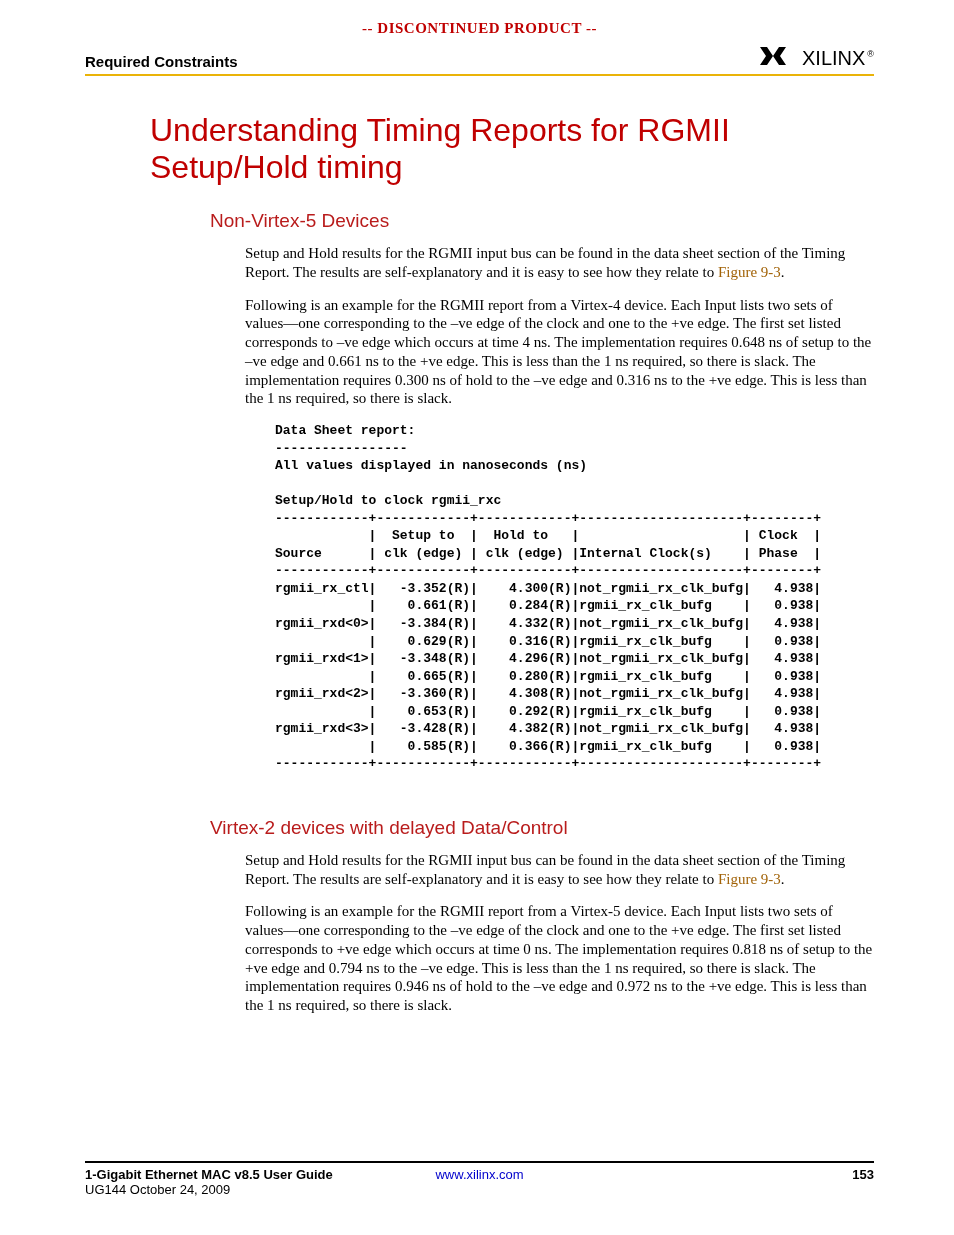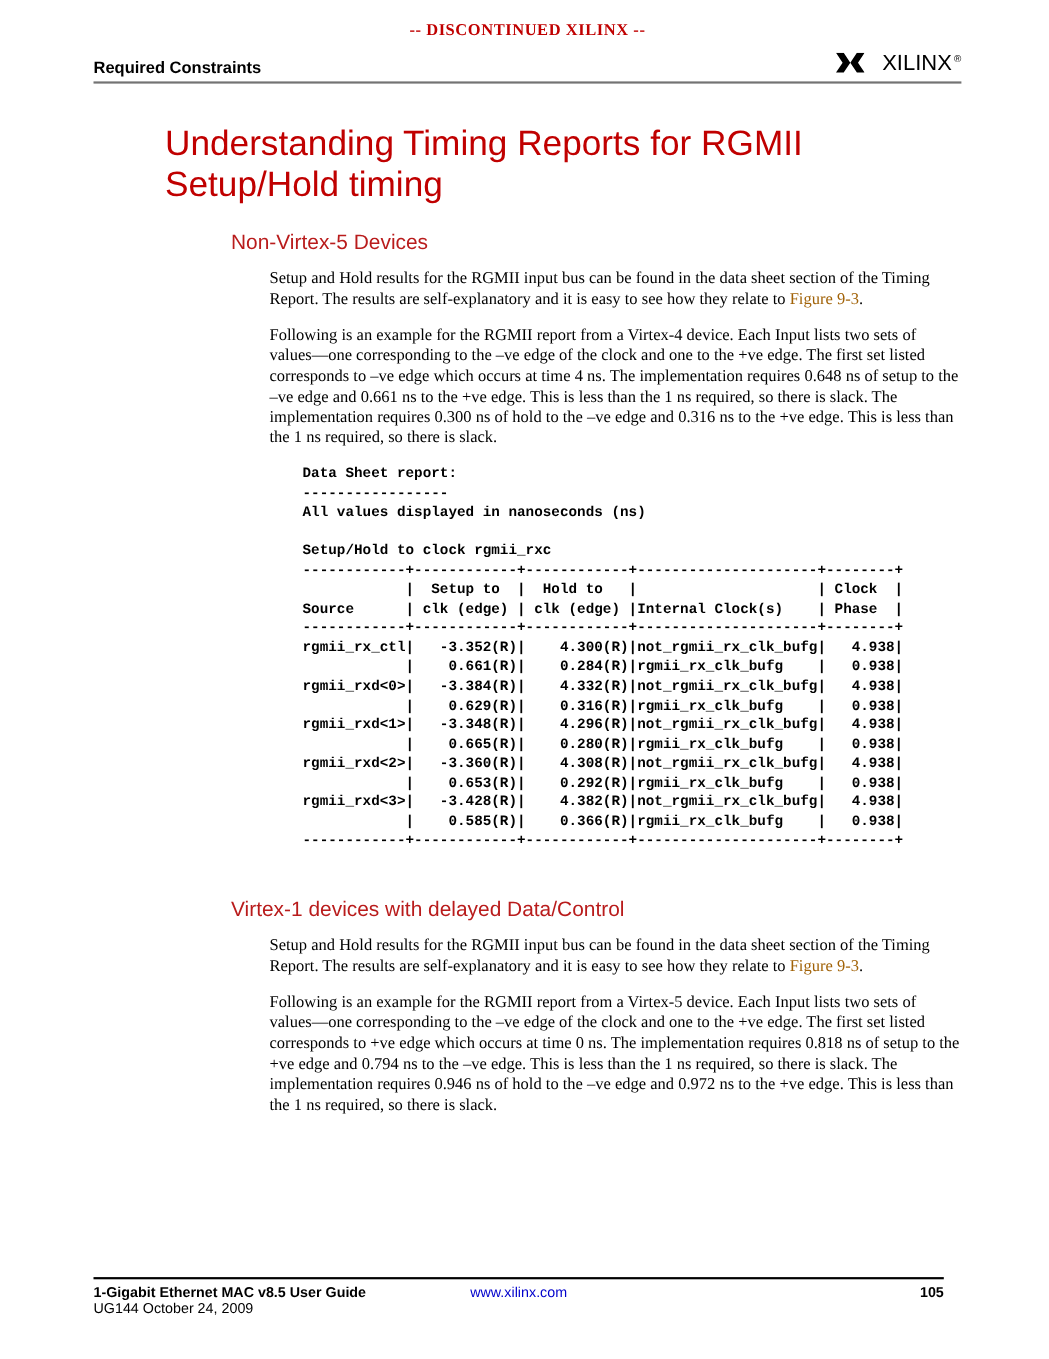--- a/index.html
+++ b/index.html
@@ -18,32 +18,32 @@
     font-family: "Times New Roman", serif;
     font-weight: bold;
     font-size: 15px;
     letter-spacing: 0.5px;
     margin-bottom: 10px;
   }
   .header-row {
     display: flex;
     justify-content: space-between;
     align-items: flex-end;
-    border-bottom: 2px solid #737373;
+    border-bottom: 2px solid #eab308;
     padding-bottom: 4px;
     margin-bottom: 36px;
   }
   .header-left {
     font-family: Arial, Helvetica, sans-serif;
     font-weight: bold;
     font-size: 15px;
   }
   .logo {
     display: flex;
-    align-items: center;
+    align-items: flex-start;
     gap: 16px;
   }
   .logo-mark {
     display: flex;
     align-items: center;
   }
   .logo-mark svg { display: block; }
   .logo-text {
     font-family: Arial, Helvetica, sans-serif;
     font-weight: 400;
@@ -84,21 +84,21 @@
     font-size: 13px;
     line-height: 1.35;
     margin-left: 190px;
     white-space: pre;
     margin-bottom: 44px;
     font-weight: bold;
   }
   .footer {
     position: absolute;
     left: 85px;
-    right: 96px;
+    right: 80px;
     bottom: 38px;
     border-top: 2px solid #000;
     padding-top: 4px;
     display: flex;
     justify-content: space-between;
     font-family: Arial, Helvetica, sans-serif;
     font-size: 13px;
   }
   .footer-left { }
   .footer-left .bold { font-weight: bold; }
@@ -107,21 +107,21 @@
     position: absolute;
     left: 50%;
     transform: translateX(-50%);
     text-align: center;
   }
   .footer-right { font-weight: bold; }
 </style>
 </head>
 <body>
 
-<div class="top-banner">-- DISCONTINUED XILINX --</div>
+<div class="top-banner">-- DISCONTINUED PRODUCT --</div>
 
 <div class="header-row">
   <div class="header-left">Required Constraints</div>
   <div class="logo">
     <span class="logo-mark">
       <svg width="26" height="22" viewBox="0 0 26 22">
         <path d="M0 0 L7 0 L13 9 L7 18 L0 18 L6 9 Z" fill="#000"></path>
         <path d="M26 0 L19 0 L13 9 L19 18 L26 18 L20 9 Z" fill="#000"></path>
       </svg>
     </span>
@@ -155,28 +155,28 @@
 rgmii_rxd&lt;0&gt;|   -3.384(R)|    4.332(R)|not_rgmii_rx_clk_bufg|   4.938|
             |    0.629(R)|    0.316(R)|rgmii_rx_clk_bufg    |   0.938|
 rgmii_rxd&lt;1&gt;|   -3.348(R)|    4.296(R)|not_rgmii_rx_clk_bufg|   4.938|
             |    0.665(R)|    0.280(R)|rgmii_rx_clk_bufg    |   0.938|
 rgmii_rxd&lt;2&gt;|   -3.360(R)|    4.308(R)|not_rgmii_rx_clk_bufg|   4.938|
             |    0.653(R)|    0.292(R)|rgmii_rx_clk_bufg    |   0.938|
 rgmii_rxd&lt;3&gt;|   -3.428(R)|    4.382(R)|not_rgmii_rx_clk_bufg|   4.938|
             |    0.585(R)|    0.366(R)|rgmii_rx_clk_bufg    |   0.938|
 ------------+------------+------------+---------------------+--------+</pre>
 
-<h2 class="sub-heading">Virtex-1 devices with delayed Data/Control</h2>
+<h2 class="sub-heading">Virtex-2 devices with delayed Data/Control</h2>
 
 <p class="body-para">
   <span>Setup and Hold results for the RGMII input bus can be found in the data sheet section of the Timing Report. The results are self-explanatory and it is easy to see how they relate to </span><span class="link">Figure 9-3</span><span>.</span>
 </p>
 
 <p class="body-para">Following is an example for the RGMII report from a Virtex-5 device. Each Input lists two sets of values—one corresponding to the –ve edge of the clock and one to the +ve edge. The first set listed corresponds to +ve edge which occurs at time 0 ns. The implementation requires 0.818 ns of setup to the +ve edge and 0.794 ns to the –ve edge. This is less than the 1 ns required, so there is slack. The implementation requires 0.946 ns of hold to the –ve edge and 0.972 ns to the +ve edge. This is less than the 1 ns required, so there is slack.</p>
 
 <div class="footer">
   <div class="footer-left">
     <div class="bold">1-Gigabit Ethernet MAC v8.5 User Guide</div>
     <div>UG144 October 24, 2009</div>
   </div>
   <div class="footer-center">www.xilinx.com</div>
-  <div class="footer-right">105</div>
+  <div class="footer-right">153</div>
 </div>
 
 </body></html>

